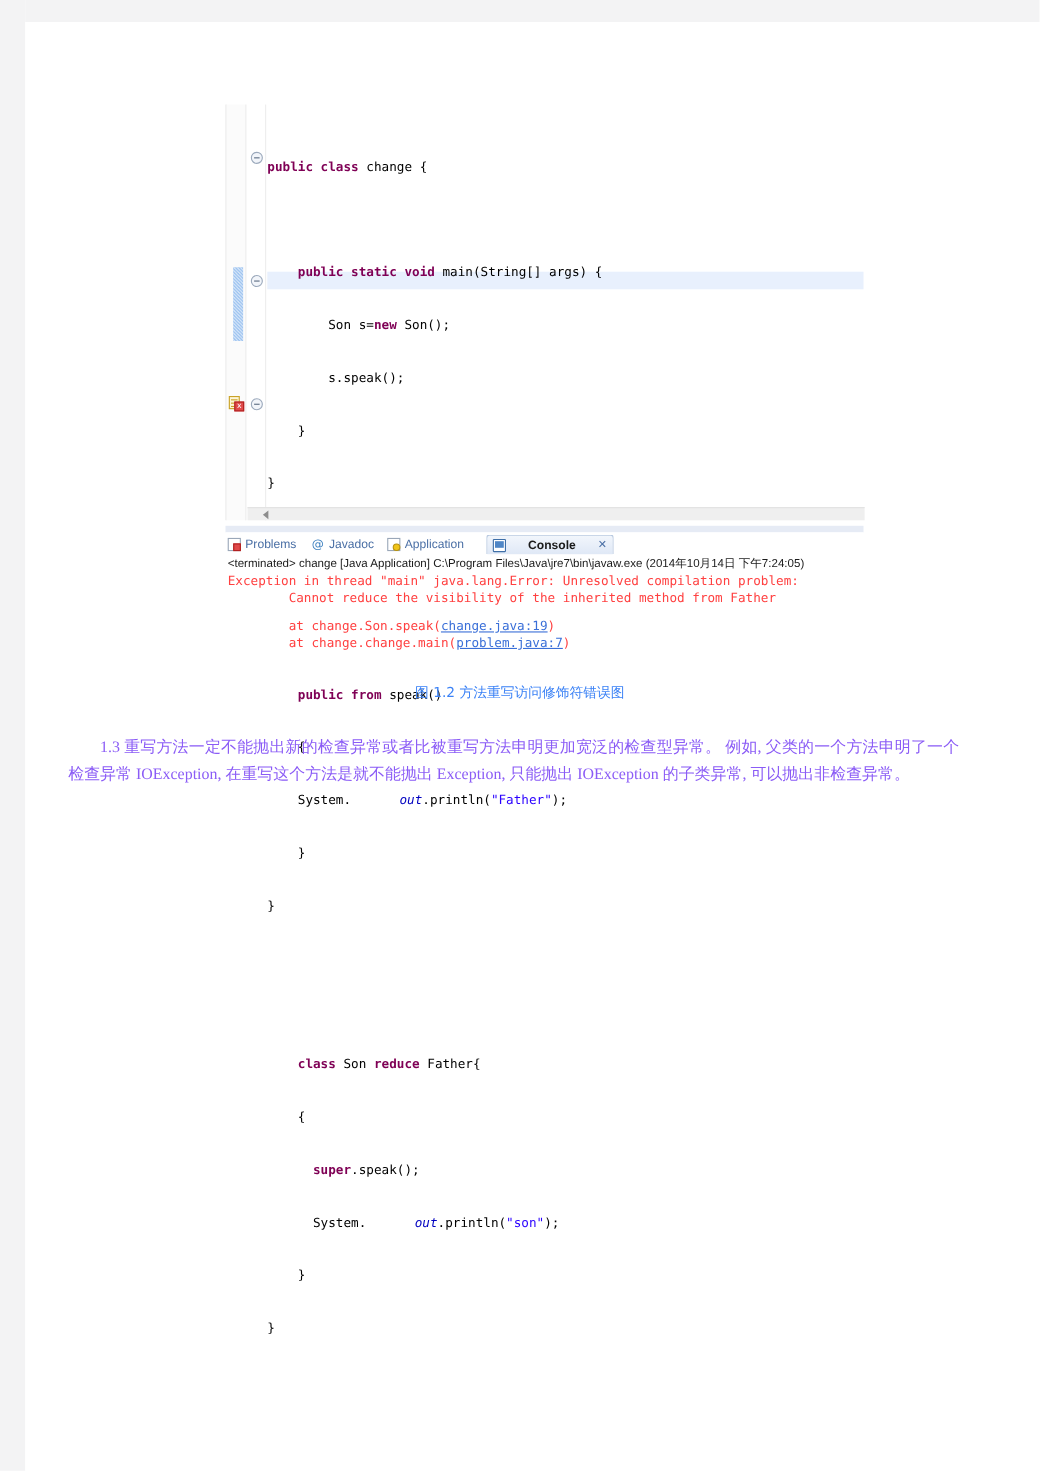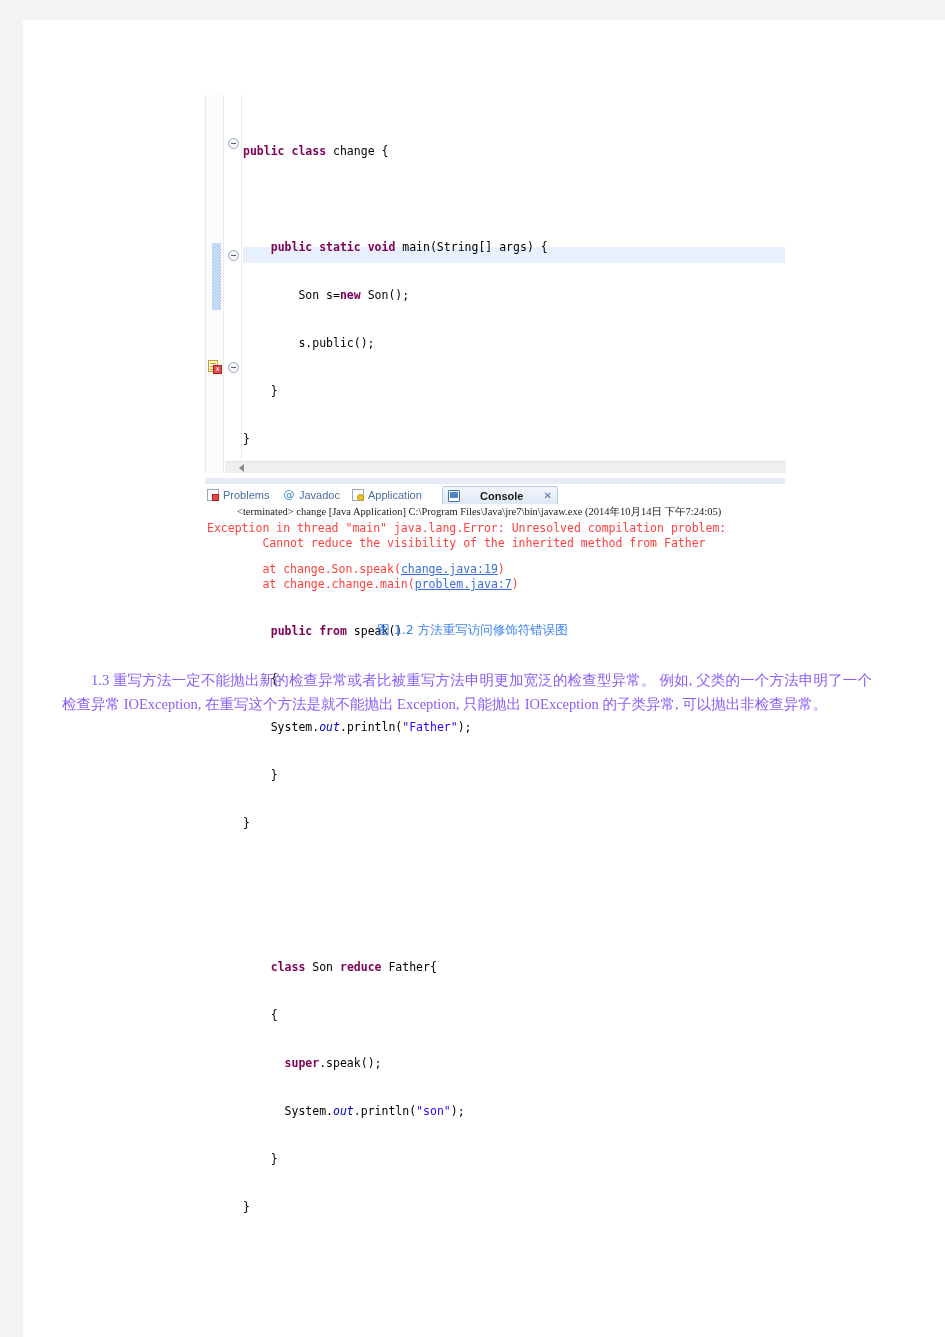--- a/index.html
+++ b/index.html
@@ -106,21 +106,21 @@
     width: 543px;
     font-family: "DejaVu Sans Mono", "Liberation Mono", monospace;
     font-size: 11.5px;
     line-height: 16px;
     color: #000000;
     white-space: pre;
   }
   .code .ln { display: block; height: 16px; }
   .kw  { color: #7f0055; font-weight: bold; }
   .str { color: #2a00ff; }
-  .fld { color: #0000c0; font-style: italic; }
+  .fld { color: #0000c0; font-style: italic; margin-left: 44px; }
   .err-underline {
     text-decoration: underline;
     text-decoration-style: wavy;
     text-decoration-color: #cc0000;
   }
 
   
   .fold-icon {
     position: absolute;
     width: 11px;
@@ -279,25 +279,24 @@
   .console {
     position: absolute;
     left: 0;
     top: 410px;
     width: 580px;
     background: #ffffff;
   }
   .console-head {
     font-size: 10.5px;
     color: #1a1a1a;
-    font-family: Liberation Serif, serif;
+    font-family: Liberation Sans, sans-serif;
     white-space: nowrap;
     padding-left: 2px;
     line-height: 14px;
-    margin-left: 30px;
   }
   .console-out {
     margin-top: 2px;
     font-family: "DejaVu Sans Mono", "Liberation Mono", monospace;
     font-size: 11.5px;
     line-height: 15px;
     color: #ff4040;
     white-space: pre;
     padding-left: 2px;
   }
@@ -355,21 +354,21 @@
     <div class="marker-error" style="top:265px;">
       <div class="pg"></div>
       <div class="badge">x</div>
     </div>
 
     <div class="code">
       <span class="ln" style="padding-top:16px;"><span class="kw">public class</span> change {</span>
       <span class="ln"></span>
       <span class="ln">    <span class="kw">public static void</span> main(String[] args) {</span>
       <span class="ln">        Son s=<span class="kw">new</span> Son();</span>
-      <span class="ln">        s.public();</span>
+      <span class="ln">        s.speak();</span>
       <span class="ln">    }</span>
       <span class="ln">}</span>
       <span class="ln"></span>
       <span class="ln"></span>
       <span class="ln">    <span class="kw">class</span> Father{</span>
       <span class="ln">    <span class="kw">public from</span> speak()</span>
       <span class="ln">    {</span>
       <span class="ln">    System.<span class="fld">out</span>.println(<span class="str">"Father"</span>);</span>
       <span class="ln">    }</span>
       <span class="ln">}</span>

